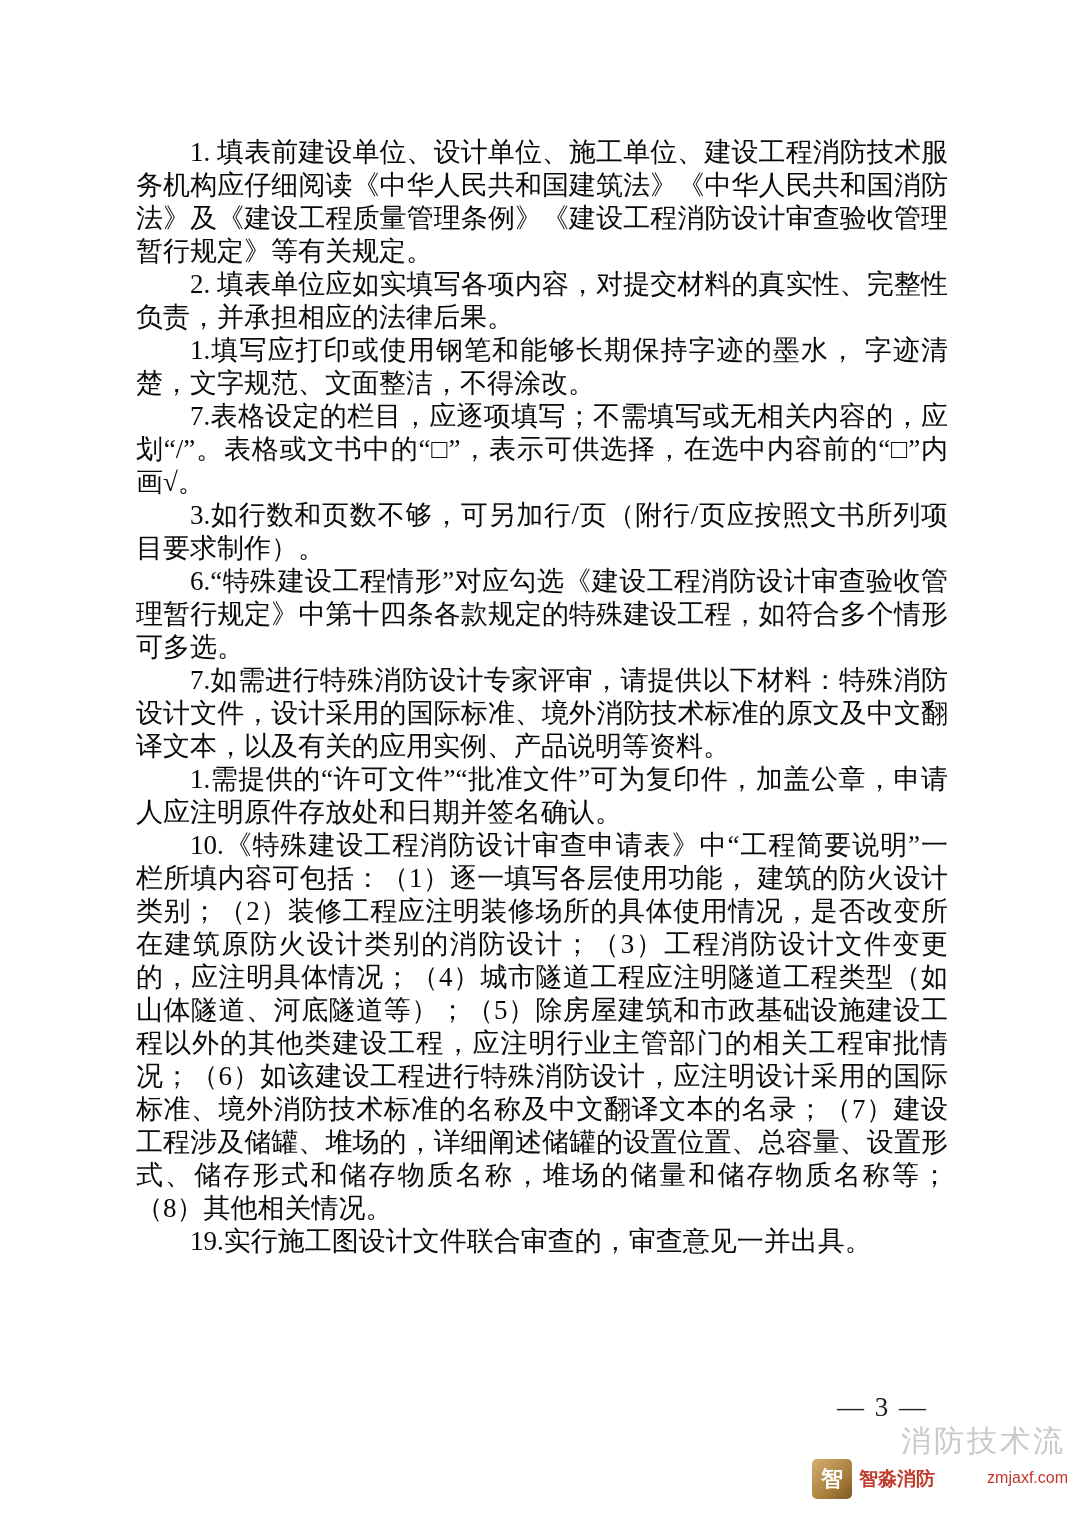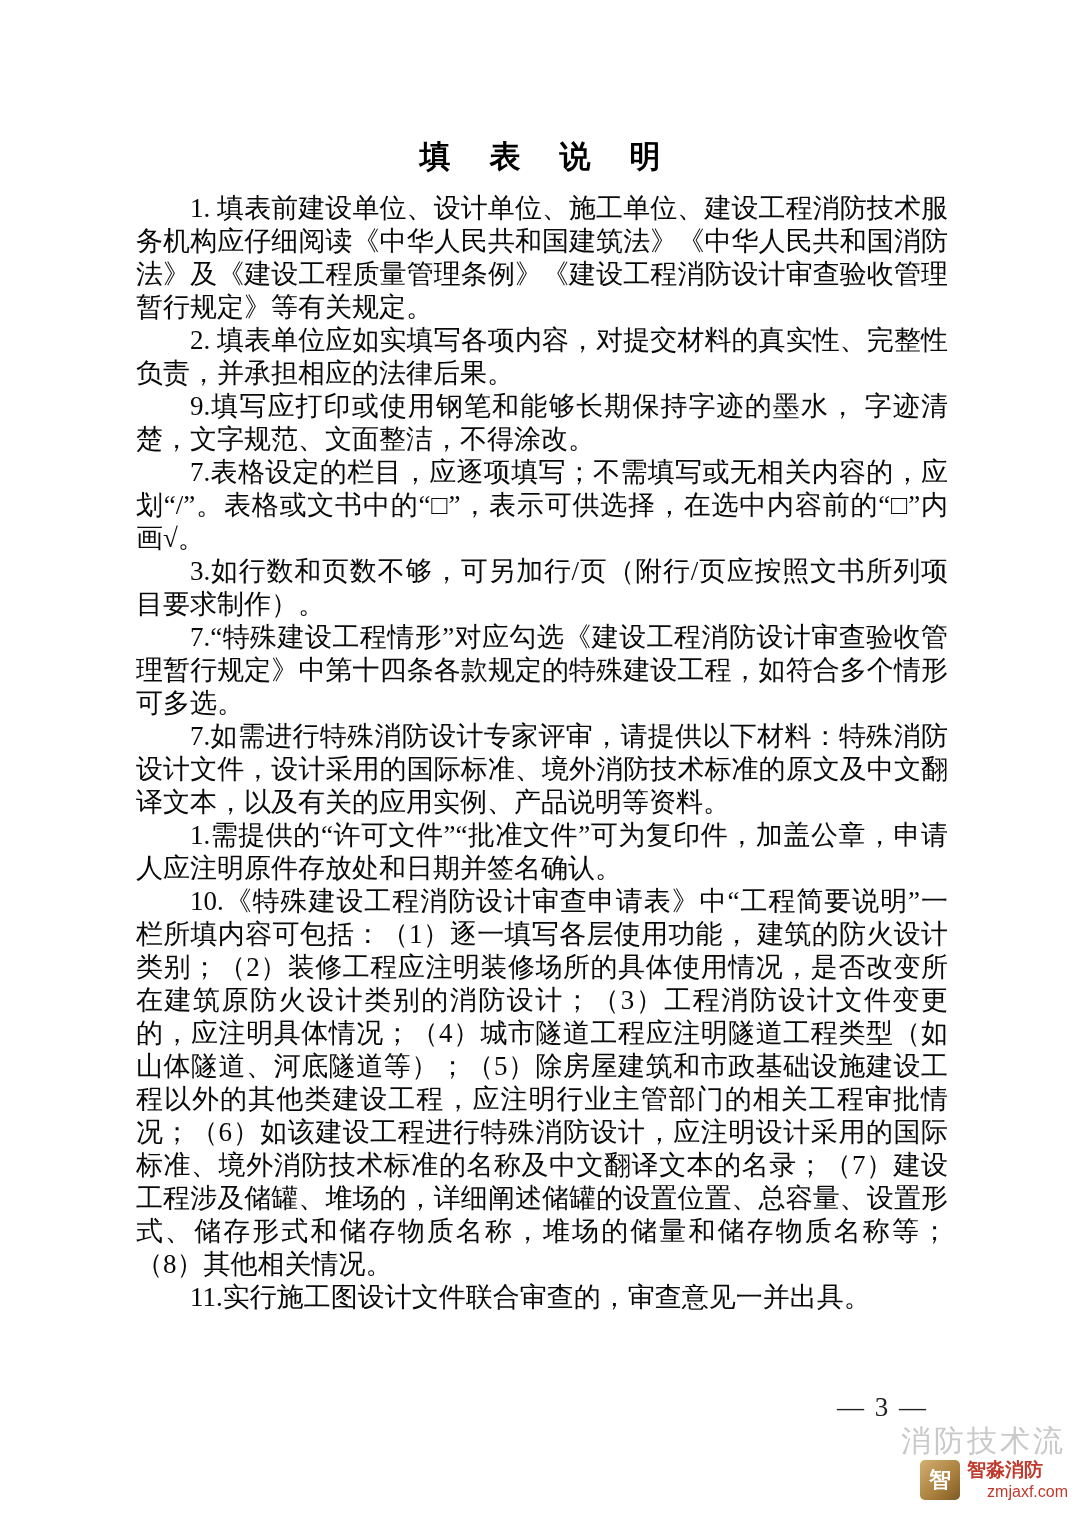--- a/index.html
+++ b/index.html
@@ -78,22 +78,23 @@
     display: flex;
     align-items: center;
     justify-content: center;
     font-size: 22px;
     font-weight: bold;
     border-radius: 5px;
     font-family: "Liberation Sans", "DejaVu Sans", sans-serif;
   }
   .brand-lines {
     display: flex;
-    flex-direction: column;
+    flex-direction: row;
     line-height: 1.2;
+    gap: 32px;
   }
   .brand-name {
     color: #c0392b;
     font-weight: bold;
     font-size: 19px;
     font-family: "Liberation Sans", "DejaVu Sans", sans-serif;
     white-space: nowrap;
   }
   .brand-url {
     color: #c0392b;
@@ -102,31 +103,30 @@
     white-space: nowrap;
     margin-left: 20px;
   }
 </style>
 </head>
 <body>
 
 <div class="page">
 
   <div class="content">
-    <h1 class="doc-title">填　表　说　明</h1>
     <p class="para">1. 填表前建设单位、设计单位、施工单位、建设工程消防技术服务机构应仔细阅读《中华人民共和国建筑法》《中华人民共和国消防法》及《建设工程质量管理条例》《建设工程消防设计审查验收管理暂行规定》等有关规定。</p>
     <p class="para">2. 填表单位应如实填写各项内容，对提交材料的真实性、完整性负责，并承担相应的法律后果。</p>
-    <p class="para">9.填写应打印或使用钢笔和能够长期保持字迹的墨水， 字迹清楚，文字规范、文面整洁，不得涂改。</p>
+    <p class="para">1.填写应打印或使用钢笔和能够长期保持字迹的墨水， 字迹清楚，文字规范、文面整洁，不得涂改。</p>
     <p class="para">7.表格设定的栏目，应逐项填写；不需填写或无相关内容的，应划“/”。表格或文书中的“□”，表示可供选择，在选中内容前的“□”内画√。</p>
     <p class="para">3.如行数和页数不够，可另加行/页（附行/页应按照文书所列项目要求制作）。</p>
-    <p class="para">7.“特殊建设工程情形”对应勾选《建设工程消防设计审查验收管理暂行规定》中第十四条各款规定的特殊建设工程，如符合多个情形可多选。</p>
+    <p class="para">6.“特殊建设工程情形”对应勾选《建设工程消防设计审查验收管理暂行规定》中第十四条各款规定的特殊建设工程，如符合多个情形可多选。</p>
     <p class="para">7.如需进行特殊消防设计专家评审，请提供以下材料：特殊消防设计文件，设计采用的国际标准、境外消防技术标准的原文及中文翻译文本，以及有关的应用实例、产品说明等资料。</p>
     <p class="para">1.需提供的“许可文件”“批准文件”可为复印件，加盖公章，申请人应注明原件存放处和日期并签名确认。</p>
     <p class="para">10.《特殊建设工程消防设计审查申请表》中“工程简要说明”一栏所填内容可包括：（1）逐一填写各层使用功能， 建筑的防火设计类别；（2）装修工程应注明装修场所的具体使用情况，是否改变所在建筑原防火设计类别的消防设计；（3）工程消防设计文件变更的，应注明具体情况；（4）城市隧道工程应注明隧道工程类型（如山体隧道、河底隧道等）；（5）除房屋建筑和市政基础设施建设工程以外的其他类建设工程，应注明行业主管部门的相关工程审批情况；（6）如该建设工程进行特殊消防设计，应注明设计采用的国际标准、境外消防技术标准的名称及中文翻译文本的名录；（7）建设工程涉及储罐、堆场的，详细阐述储罐的设置位置、总容量、设置形式、储存形式和储存物质名称，堆场的储量和储存物质名称等；（8）其他相关情况。</p>
-    <p class="para">11.实行施工图设计文件联合审查的，审查意见一并出具。</p>
+    <p class="para">19.实行施工图设计文件联合审查的，审查意见一并出具。</p>
   </div>
 
   <div class="page-number">— 3 —</div>
 
   <div class="wm-text">消防技术流</div>
 
   <div class="brand">
     <div class="brand-logo">智</div>
     <div class="brand-lines">
       <span class="brand-name">智淼消防</span>

